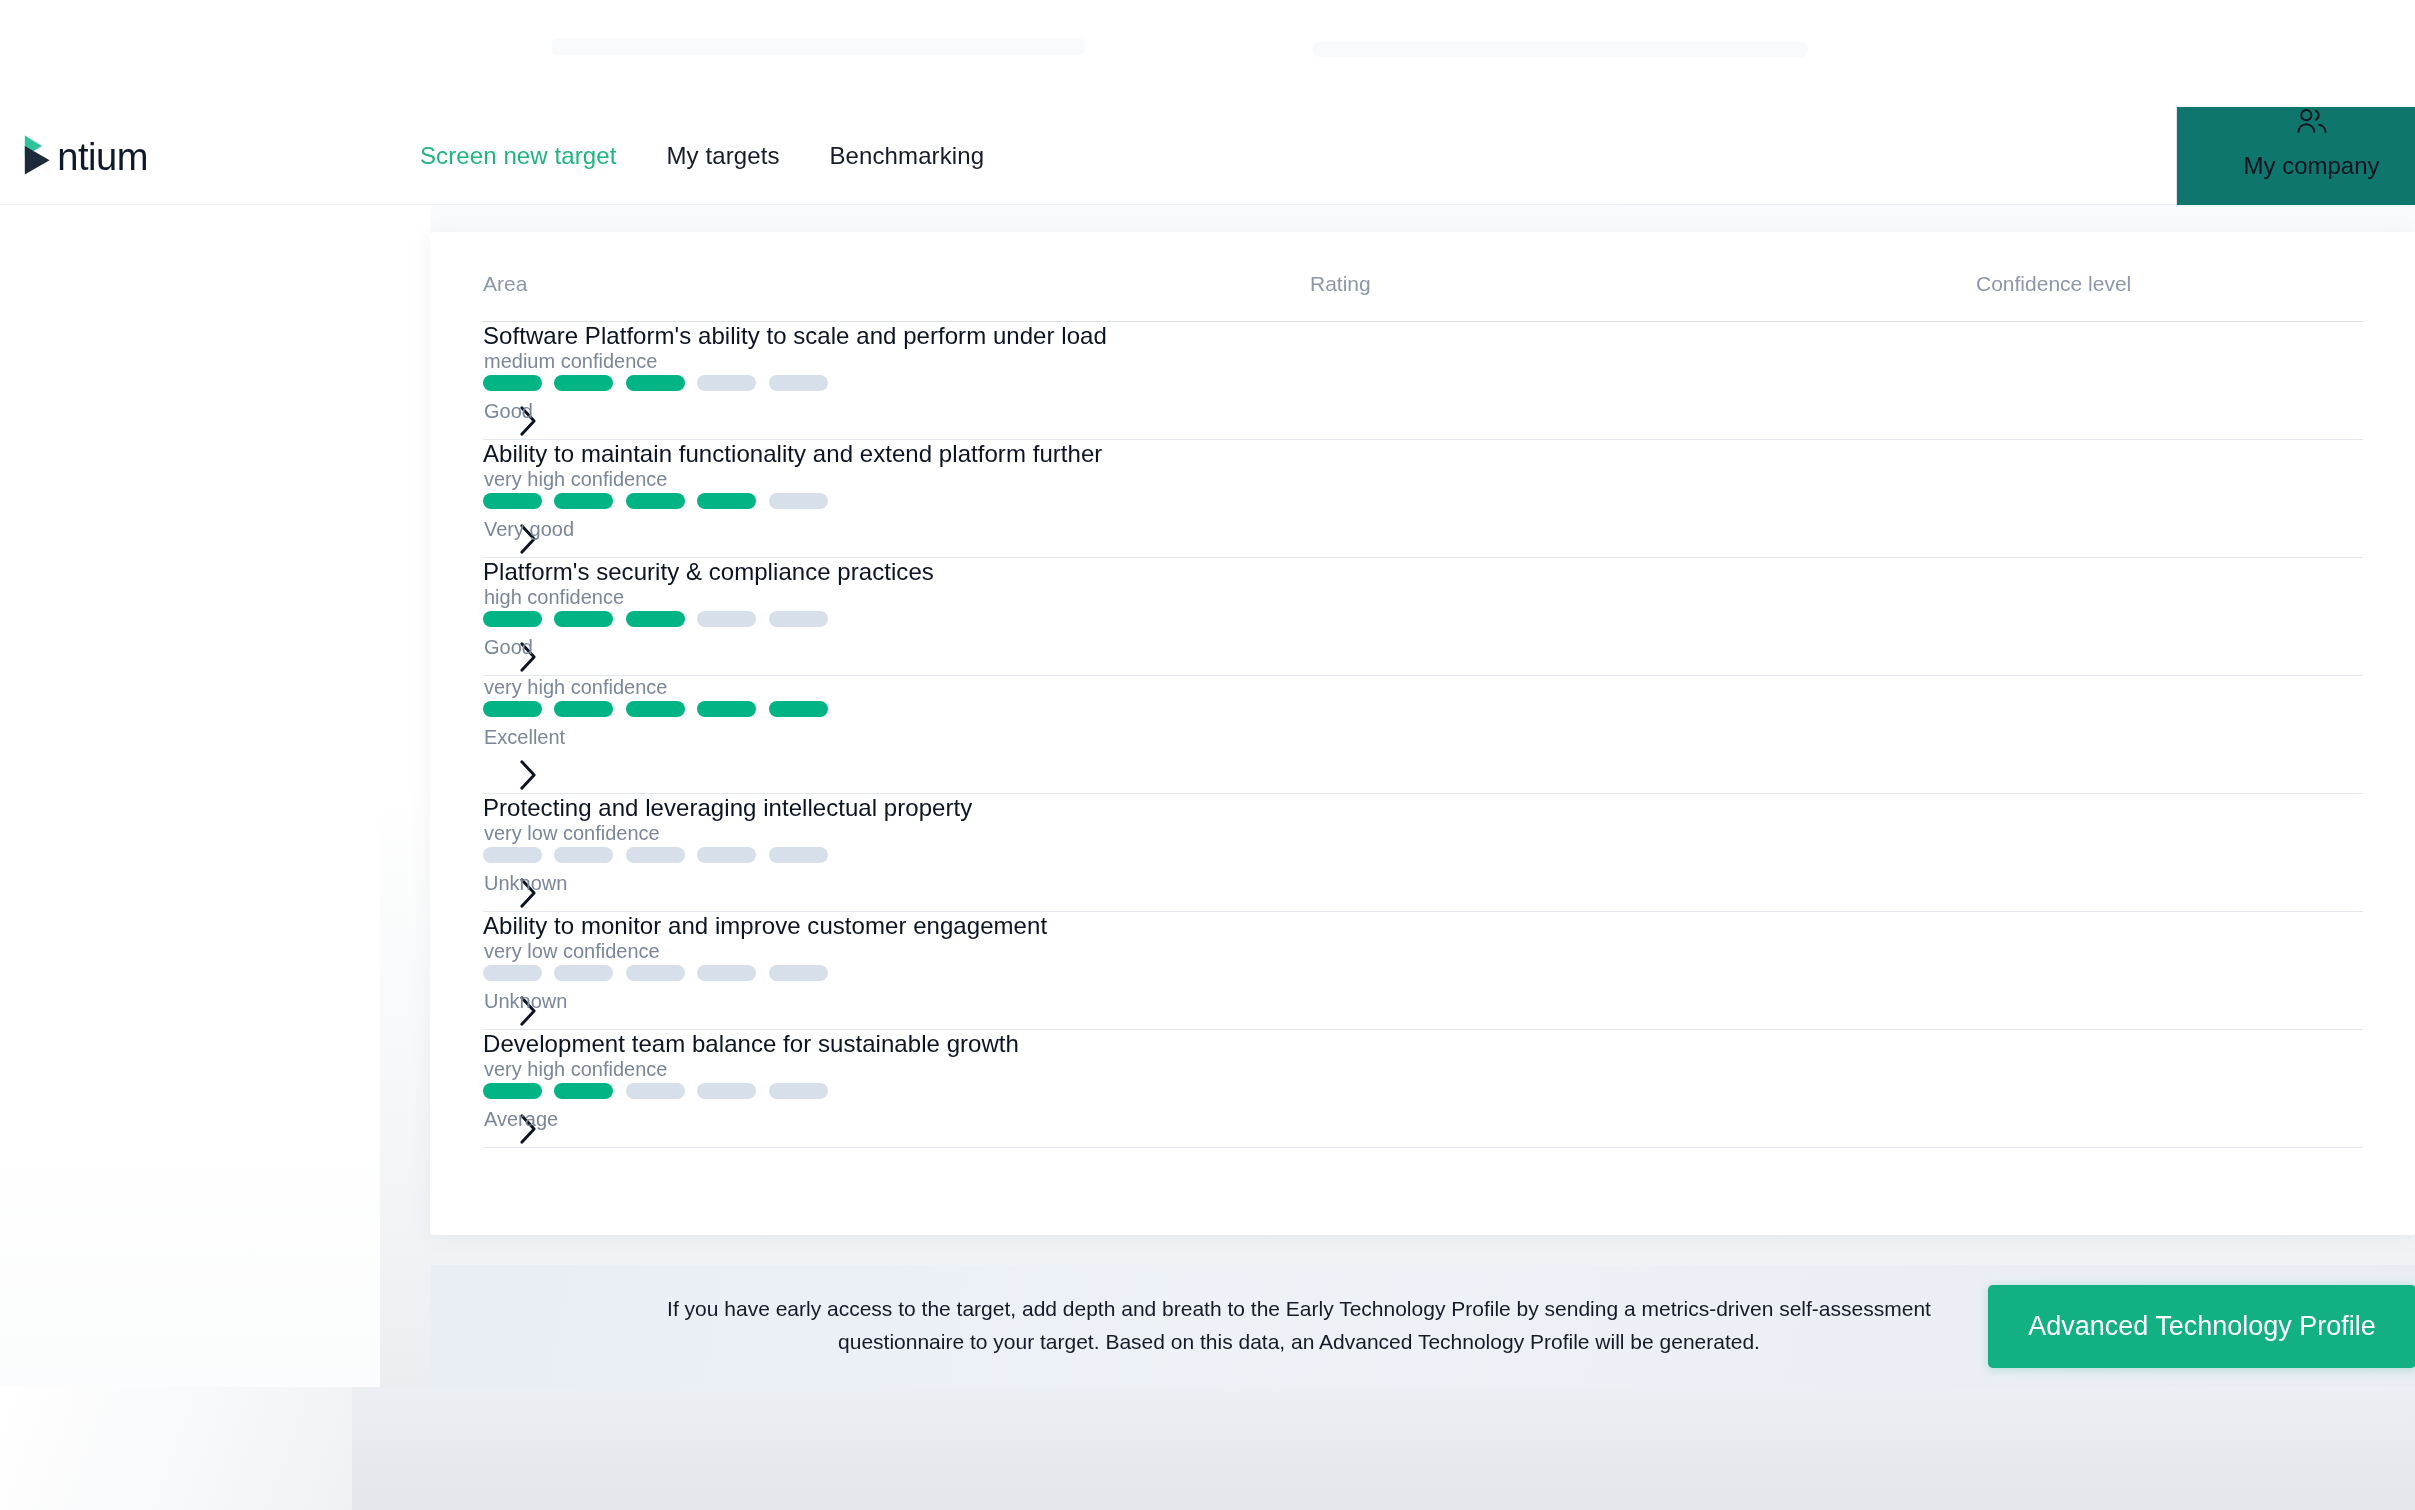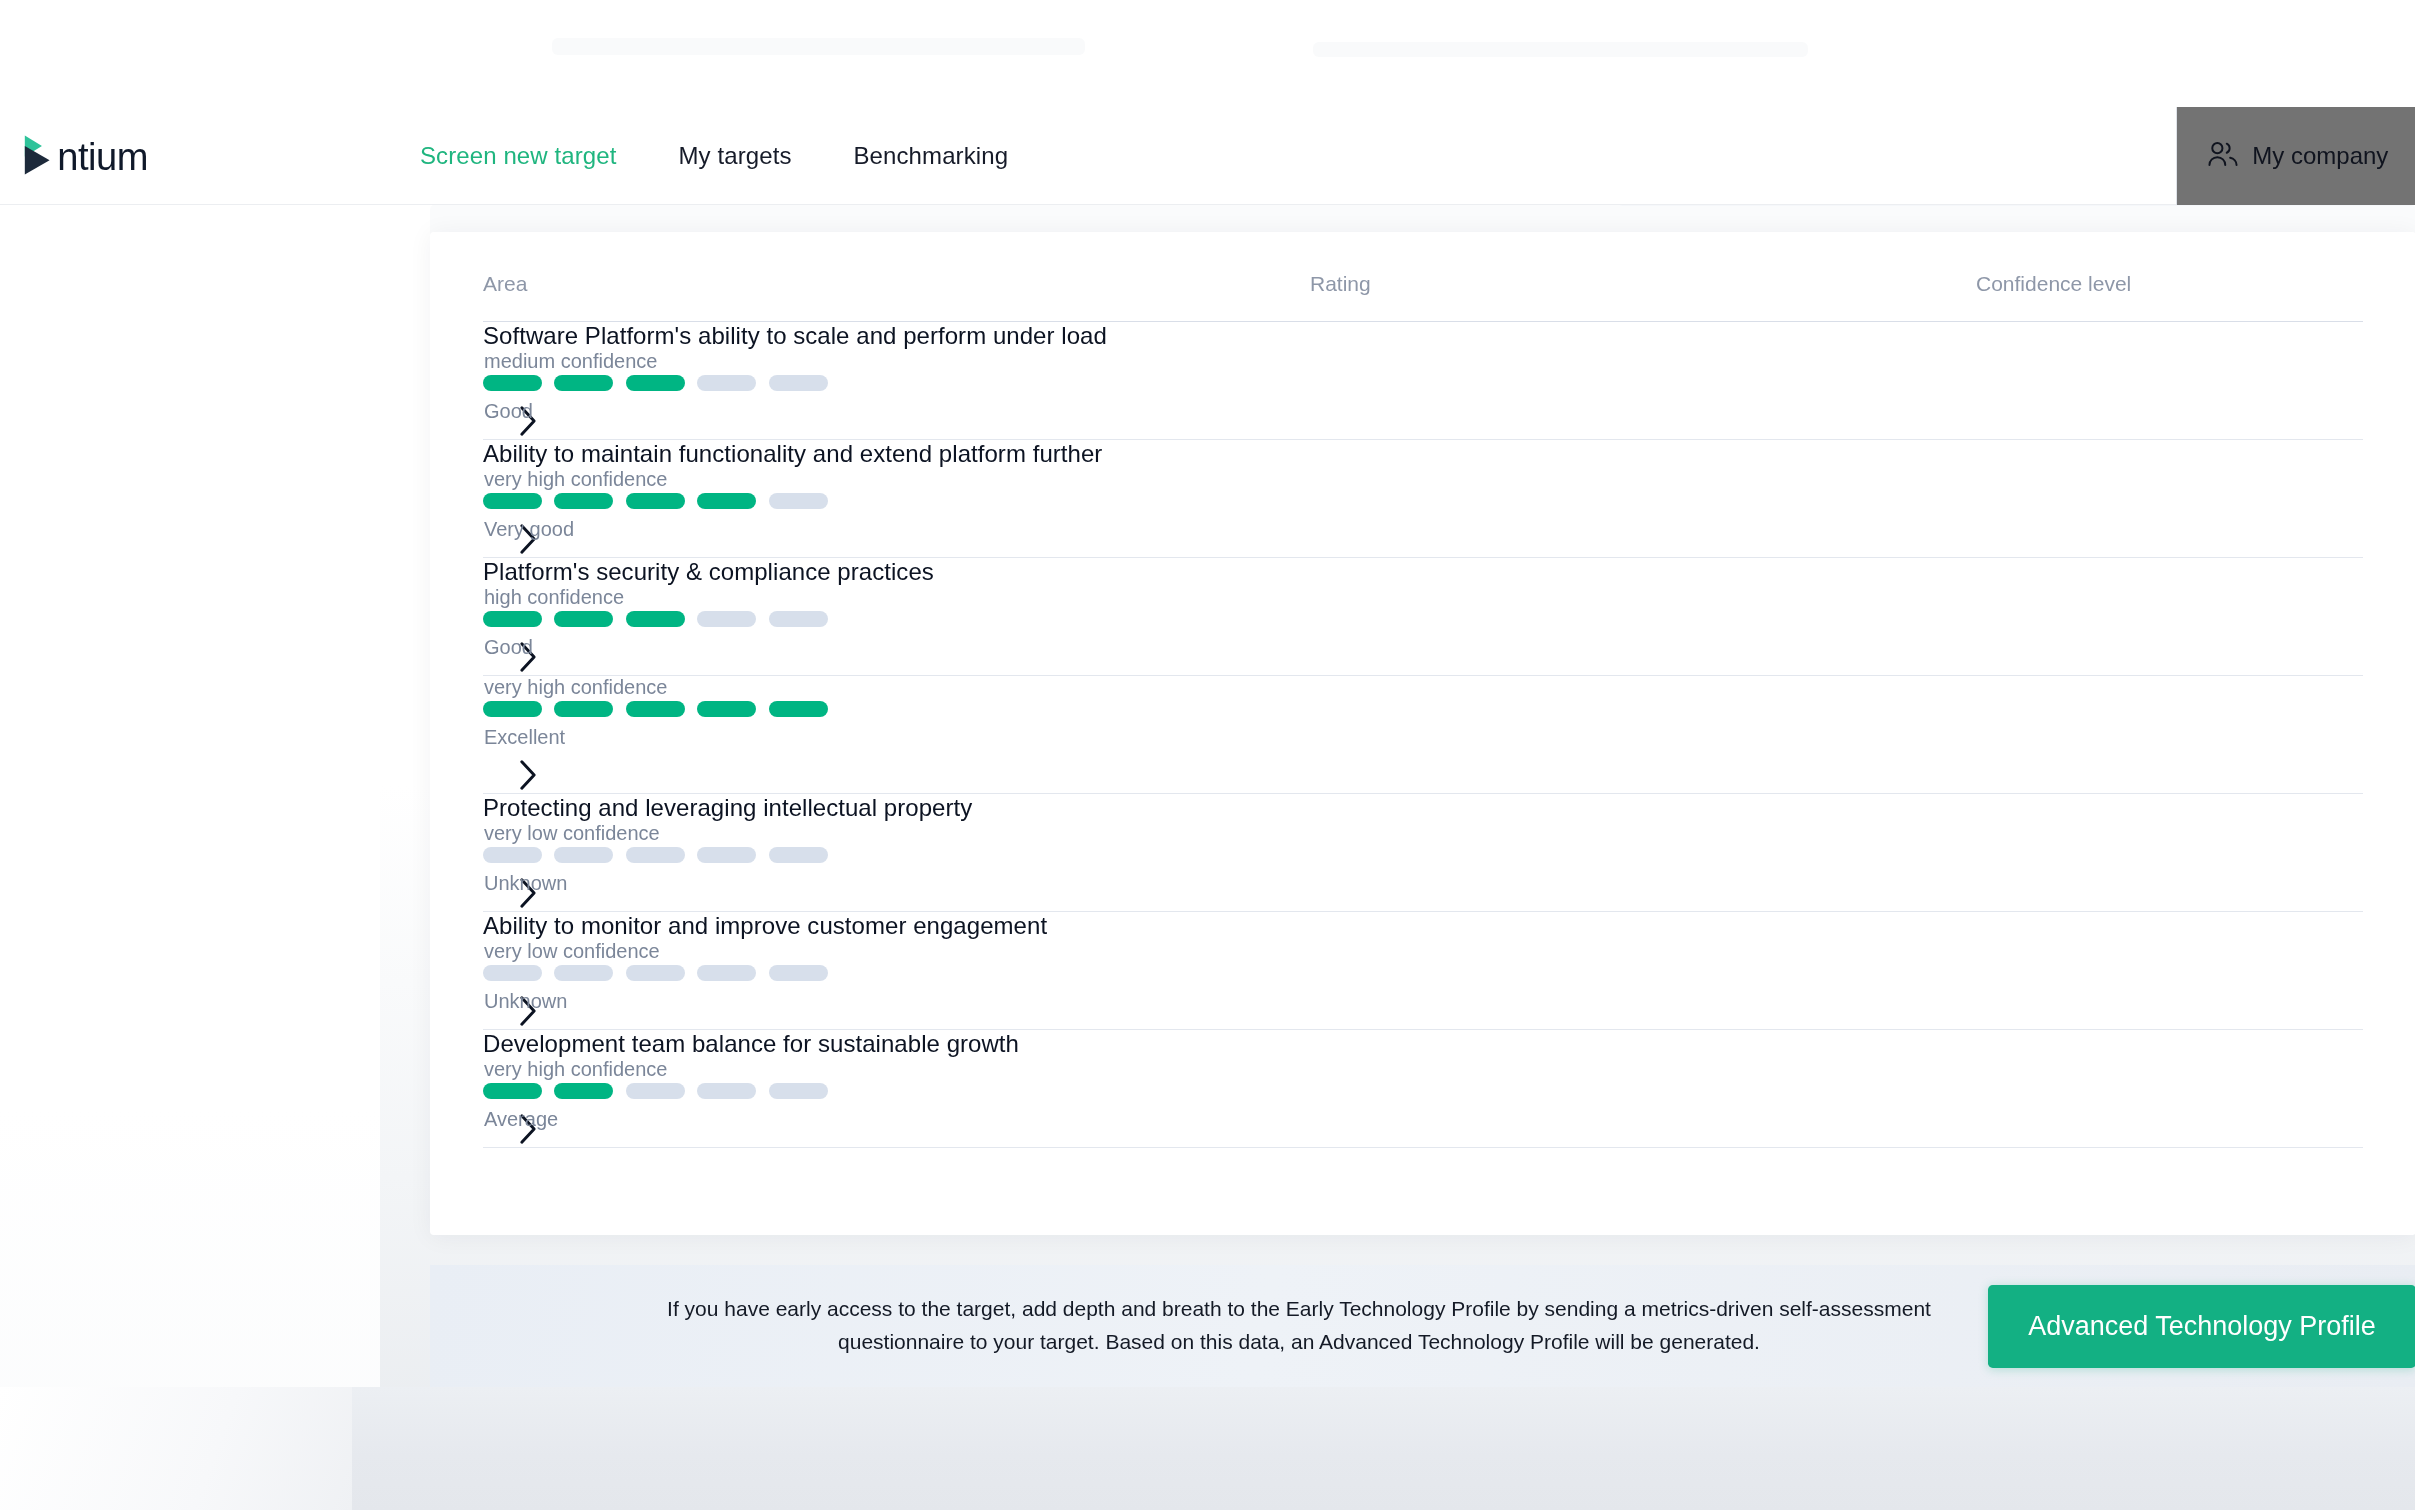--- a/index.html
+++ b/index.html
@@ -60,21 +60,21 @@
     height: 55px;
   }
   #logo svg { display: block; }
 
   #nav {
     position: absolute;
     left: 395px; top: 50%;
     transform: translateY(-50%);
     display: flex;
     align-items: center;
-    gap: 12px;
+    gap: 0;
   }
   .nav-item {
     font-size: 24px;
     color: #161b29;
     letter-spacing: 0.1px;
     padding: 0 25px;
     white-space: nowrap;
     cursor: pointer;
   }
   .nav-item.active { color: #1fb57f; }
@@ -83,22 +83,23 @@
     position: absolute;
     right: 0; top: 107px;
     height: 98px;
     width: 240px;
     border-left: 1px solid #dfe3e9;
     display: flex;
     align-items: center;
     gap: 13.3px;
     padding-left: 30px;
     z-index: 21;
-    background: #737373;
+    background: #0f766e;
     cursor: pointer;
+    flex-direction: column;
   }
   #company .label {
     font-size: 24px;
     color: #10141f;
     white-space: nowrap;
   }
 
   
   #card {
     position: absolute;

